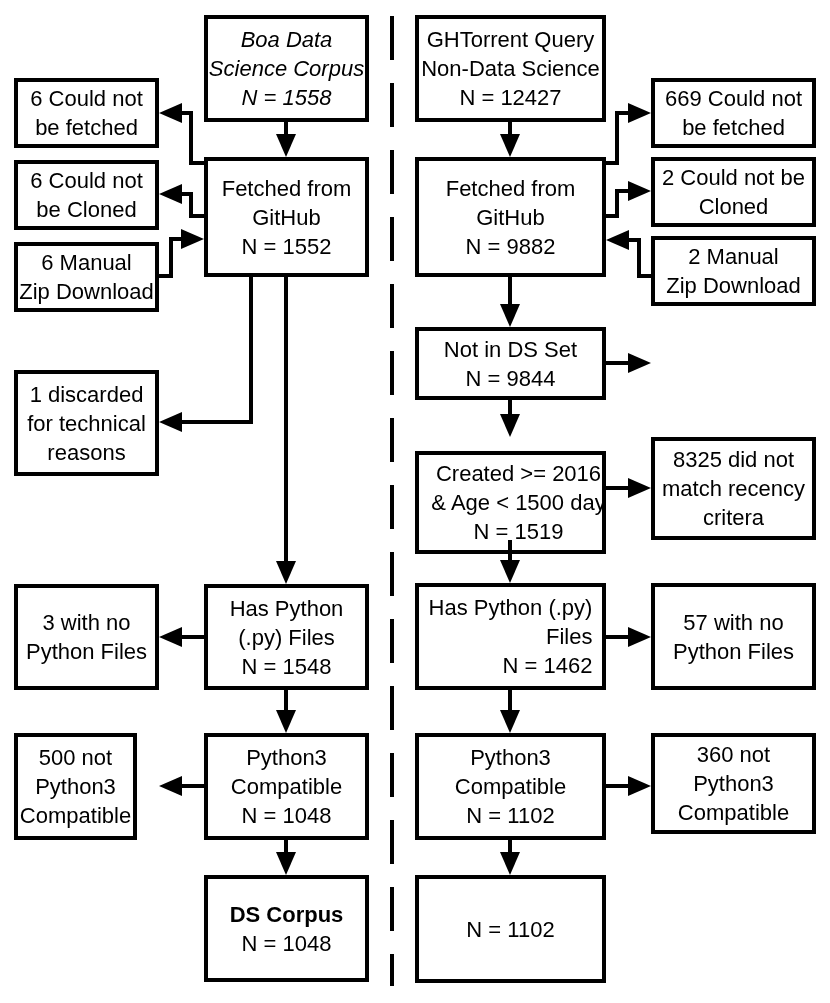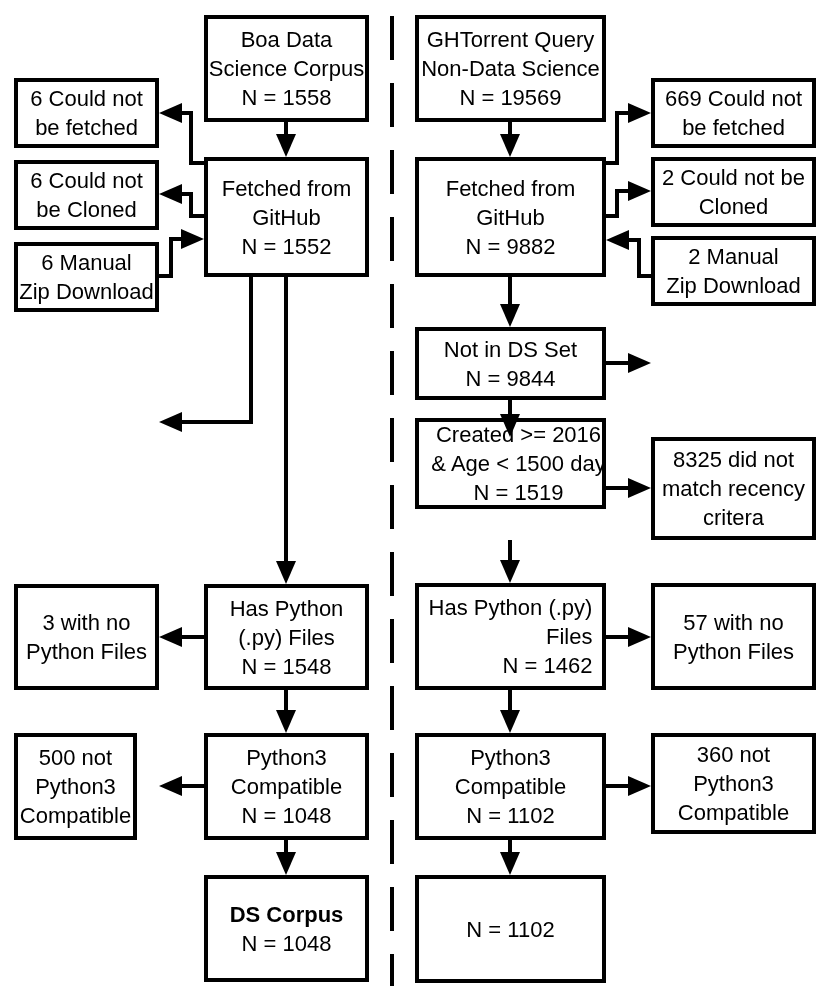--- a/index.html
+++ b/index.html
@@ -30,21 +30,21 @@
     background:repeating-linear-gradient(to bottom, #000 0px, #000 44px, transparent 44px, transparent 67px);
   }
 </style>
 </head>
 <body>
 
 <div id="canvas">
 
   <div class="divider"></div>
 
-  <div class="box" style="left:204px; top:15px; width:165px; height:107px;">
+  <div class="box" style="left:204px; top:15px; width:165px; height:107px;font-style:italic;">
     <span>Boa Data
 Science Corpus
 N = 1558</span>
   </div>
 
   <div class="box" style="left:14px; top:78px; width:145px; height:70px;">
     <span>6 Could not
 be fetched</span>
   </div>
 
@@ -57,20 +57,25 @@
     <span>6 Manual
 Zip Download</span>
   </div>
 
   <div class="box" style="left:204px; top:157px; width:165px; height:120px;">
     <span>Fetched from
 GitHub
 N = 1552</span>
   </div>
 
+  <div class="box" style="left:14px; top:370px; width:145px; height:106px;">
+    <span>1 discarded
+for technical
+reasons</span>
+  </div>
 
   <div class="box" style="left:14px; top:584px; width:145px; height:106px;">
     <span>3 with no
 Python Files</span>
   </div>
 
   <div class="box" style="left:204px; top:584px; width:165px; height:106px;">
     <span>Has Python
 (.py) Files
 N = 1548</span>
@@ -146,21 +151,21 @@
   </div>
 
   <div>
     <div class="v" style="left:284px; top:840px; height:14px;"></div>
     <div class="ah-down" style="left:276px; top:852px;"></div>
   </div>
 
   <div class="box" style="left:415px; top:15px; width:191px; height:107px;">
     <span>GHTorrent Query
 Non-Data Science
-N = 19569</span>
+N = 12427</span>
   </div>
 
   <div class="box" style="left:651px; top:78px; width:165px; height:70px;">
     <span>669 Could not
 be fetched</span>
   </div>
 
   <div class="box" style="left:651px; top:157px; width:165px; height:70px;">
     <span>2 Could not be
 Cloned</span>
@@ -176,21 +181,21 @@
 GitHub
 N = 9882</span>
   </div>
 
   <div class="box" style="left:415px; top:327px; width:191px; height:73px;">
     <span>Not in DS Set
 N = 9844</span>
   </div>
 
 
-  <div class="box" style="left:415px; top:418px; width:191px; height:91px;padding-left:16px;">
+  <div class="box" style="left:415px; top:451px; width:191px; height:103px;padding-left:16px;">
     <span>Created &gt;= 2016
 &amp; Age &lt; 1500 day
 N = 1519</span>
   </div>
 
   <div class="box" style="left:651px; top:437px; width:165px; height:103px;">
     <span>8325 did not
 match recency
 critera</span>
   </div>

